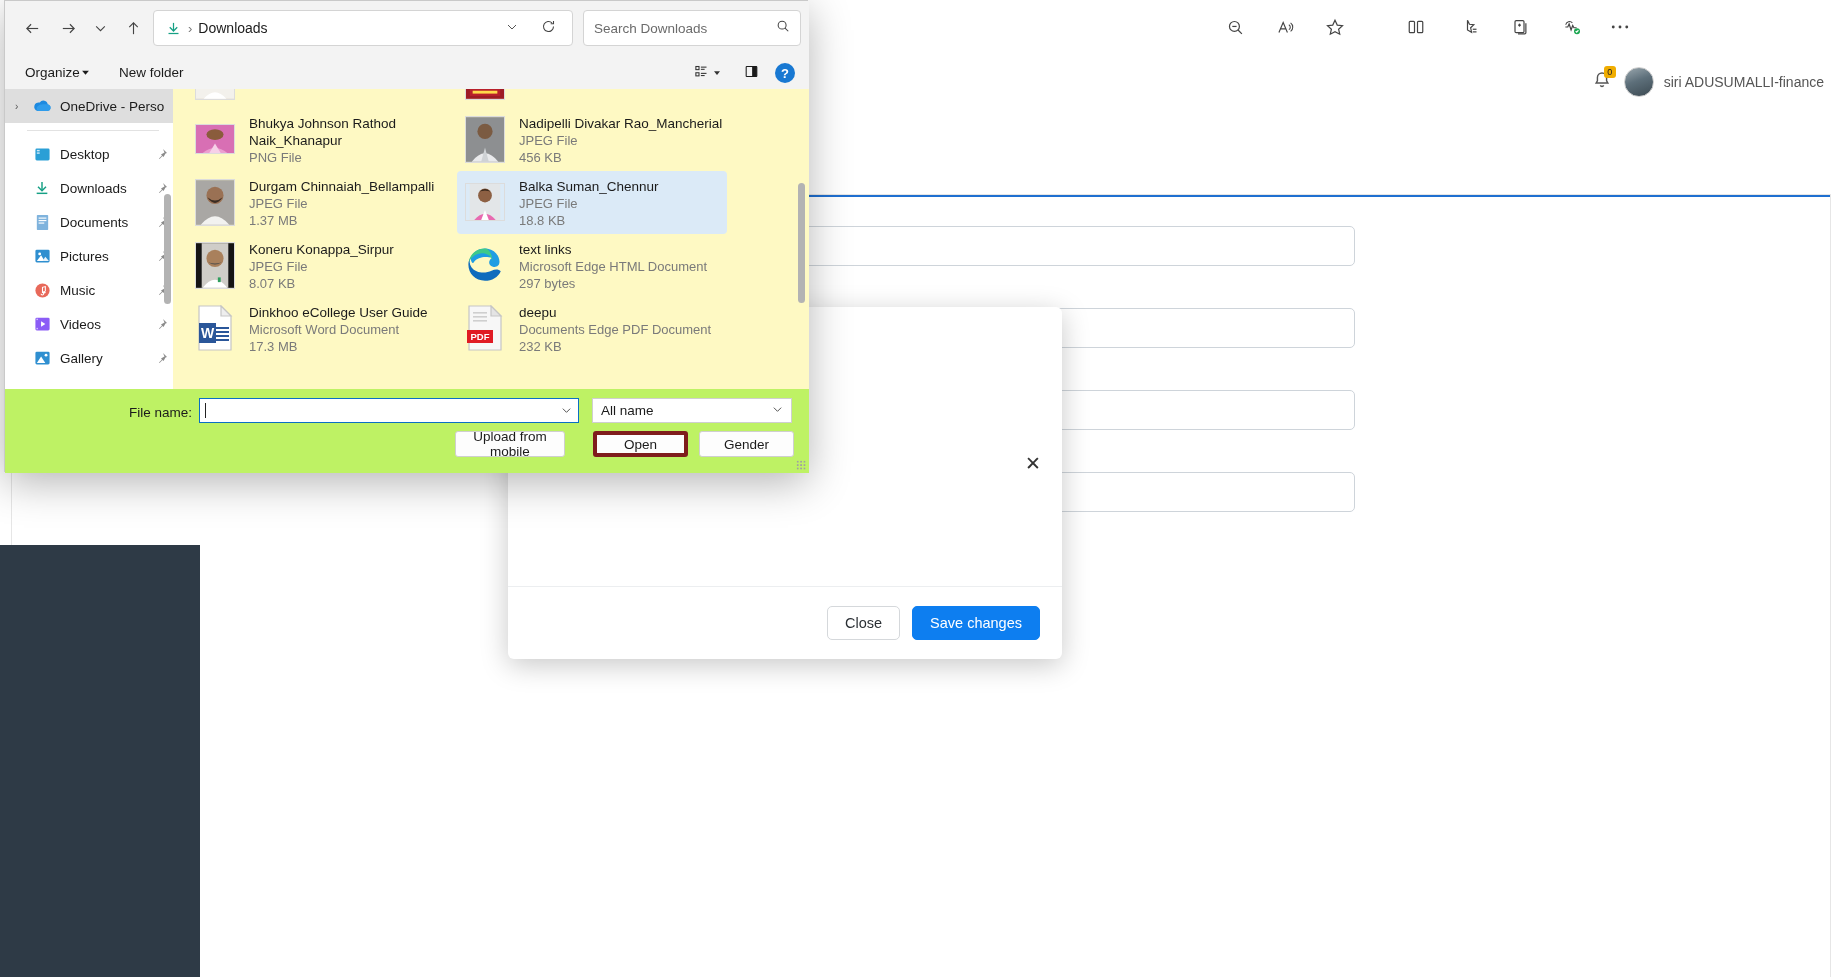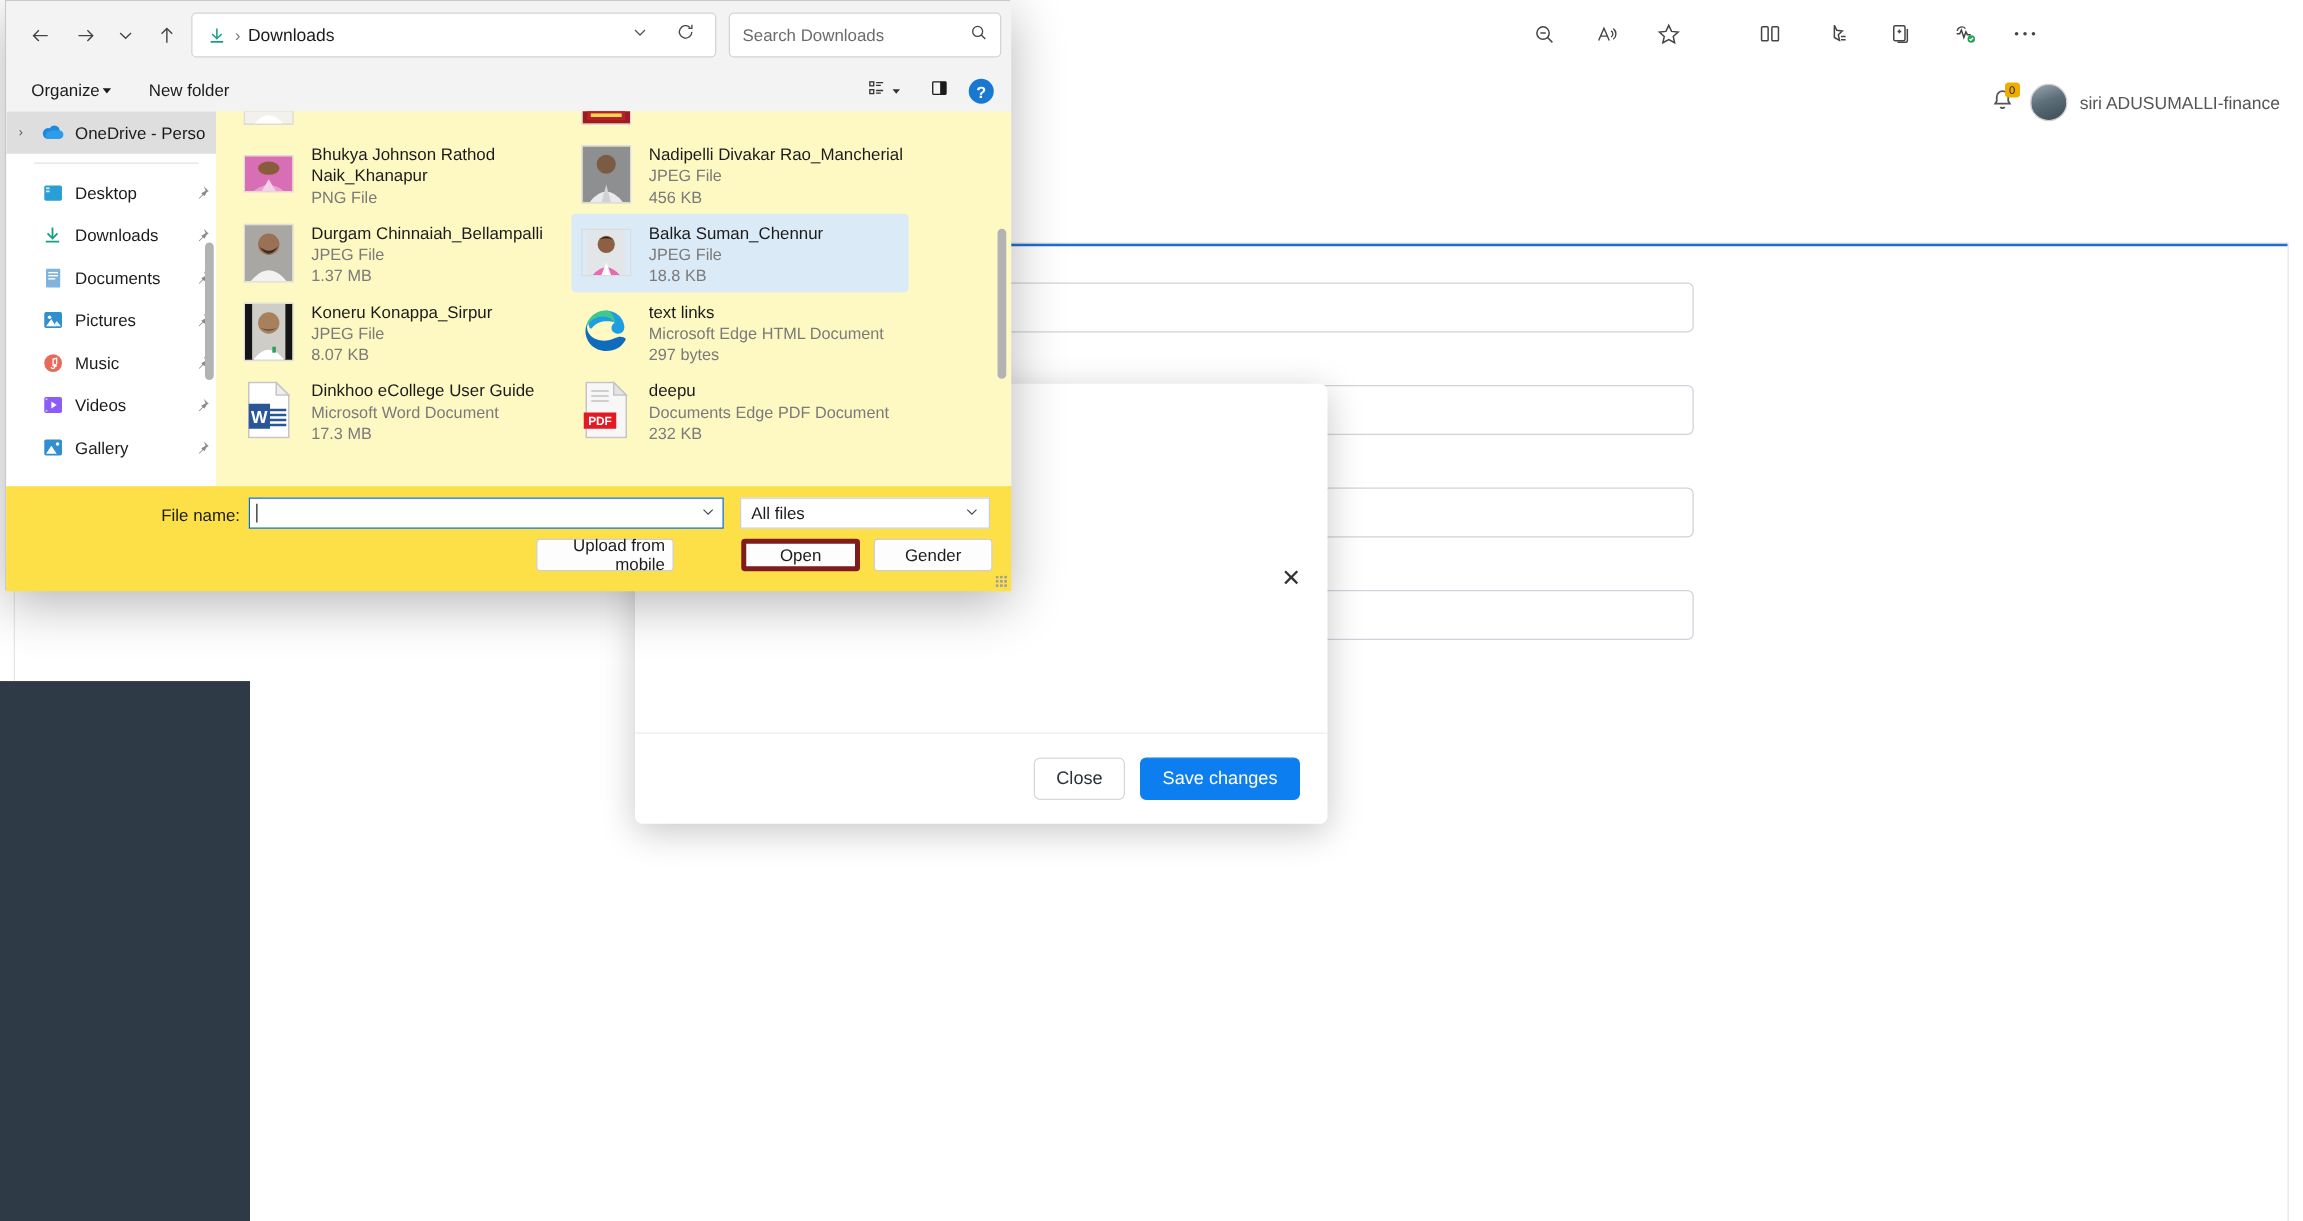--- a/index.html
+++ b/index.html
@@ -244,21 +244,21 @@
     position: absolute; right: 4px; top: 94px;
     width: 7px; height: 120px; background: #b3b3b3; border-radius: 4px;
   }
   .sidebar-scroll {
     position: absolute; left: 159px; top: 105px;
     width: 7px; height: 110px; background: #b3b3b3; border-radius: 4px;
   }
 
   .fd-footer {
     position: absolute; left: 0; top: 388px; width: 804px; height: 84px;
-    background: #fde047;
+    background: #bef264;
     padding-left: 29px;
   }
   .fn-label {
     position: absolute; left: 124px; top: 16px;
     font-size: 13.5px; color: #1b1b1b;
   }
   .fn-input {
     position: absolute; left: 194px; top: 9px;
     width: 380px; height: 25px;
     background: #ffffff; border: 1px solid #0b6fc4;
@@ -826,27 +826,27 @@
     <div class="fn-input">
       <span class="fn-caret"></span>
       <span style="font-size:13.5px;color:#1b1b1b;"></span>
       <span class="fn-chev">
         <svg width="11" height="11" viewBox="0 0 24 24" fill="none" stroke="currentColor" stroke-width="2">
             <polyline points="4,8 12,16 20,8"></polyline>
           </svg>
       </span>
     </div>
     <div class="filter-select">
-      <span>All files</span>
+      <span>All name</span>
       <span class="filter-chev">
         <svg width="11" height="11" viewBox="0 0 24 24" fill="none" stroke="currentColor" stroke-width="2">
             <polyline points="4,8 12,16 20,8"></polyline>
           </svg>
       </span>
     </div>
 
-    <button class="fd-btn" style="left:424px;width:110px;text-align:right;">Upload from mobile</button>
+    <button class="fd-btn" style="left:450px;width:110px;">Upload from mobile</button>
     <button class="fd-btn default" style="left:588px;width:95px;">Open</button>
     <button class="fd-btn" style="left:694px;width:95px;">Gender</button>
 
     <div class="resize-grip"></div>
   </div>
 </div>
 
 </body></html>

